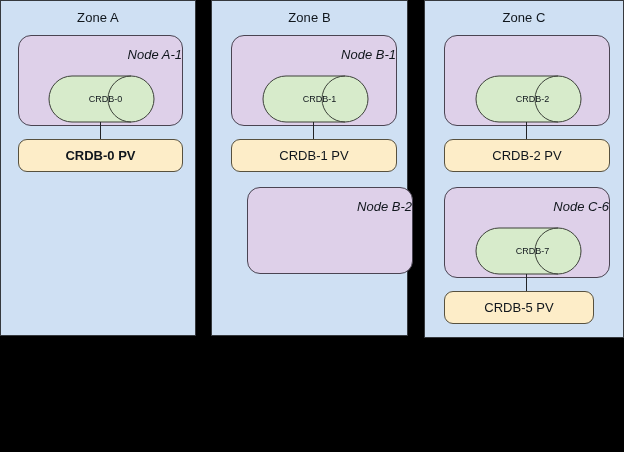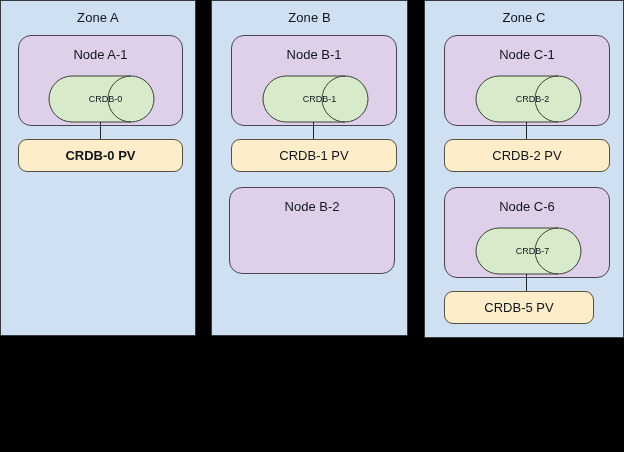--- a/index.html
+++ b/index.html
@@ -41,24 +41,25 @@
     background: #ded0e9;
     border: 1px solid #4a4452;
     border-radius: 13px;
     box-sizing: border-box;
   }
   .node-label {
     position: absolute;
     left: 0;
     right: 0;
     top: 11px;
-    text-align: center;
+    text-align: right;
     font-size: 13px;
     color: #10161c;
     line-height: 16px;
+    font-style: italic;
   }
   .pv {
     position: absolute;
     background: #fdedc8;
     border: 1px solid #57513f;
     border-radius: 9px;
     box-sizing: border-box;
     display: flex;
     align-items: center;
     justify-content: center;
@@ -134,30 +135,29 @@
         <div class="cyl-label" style="width:83px;">CRDB-1</div>
       </div>
     </div>
 
     <div class="connector" style="left:101px; top:121px; height:17px;"></div>
 
     <div class="pv" style="left:19px; top:138px; width:166px; height:33px;">
       <span class="pv-label">CRDB-1 PV</span>
     </div>
 
-    <div class="node" style="left:17px; top:186px; width:166px; height:87px;">
+    <div class="node" style="left:35px; top:186px; width:166px; height:87px;">
       <div class="node-label">Node B-2</div>
     </div>
   </div>
 
   <div class="zone" style="left:424px; top:0px; width:200px; height:338px;">
     <div class="zone-label">Zone C</div>
 
     <div class="node" style="left:19px; top:34px; width:166px; height:91px;">
-      <div class="node-label">Node C-1</div>
 
       <div class="cylinder" style="left:30px; top:39px; width:107px; height:48px;">
         <svg width="107" height="48" viewBox="0 0 107 48">
           <path d="M 24 1 L 83 1 A 23 23 0 0 1 83 47 L 24 47 A 23 23 0 0 1 24 1 Z" fill="#d7ebcb" stroke="#3c4139" stroke-width="1"></path>
           <path d="M 83 1 A 23 23 0 0 0 83 47" fill="none" stroke="#3c4139" stroke-width="1"></path>
         </svg>
         <div class="cyl-label" style="width:83px;">CRDB-2</div>
       </div>
     </div>
 

